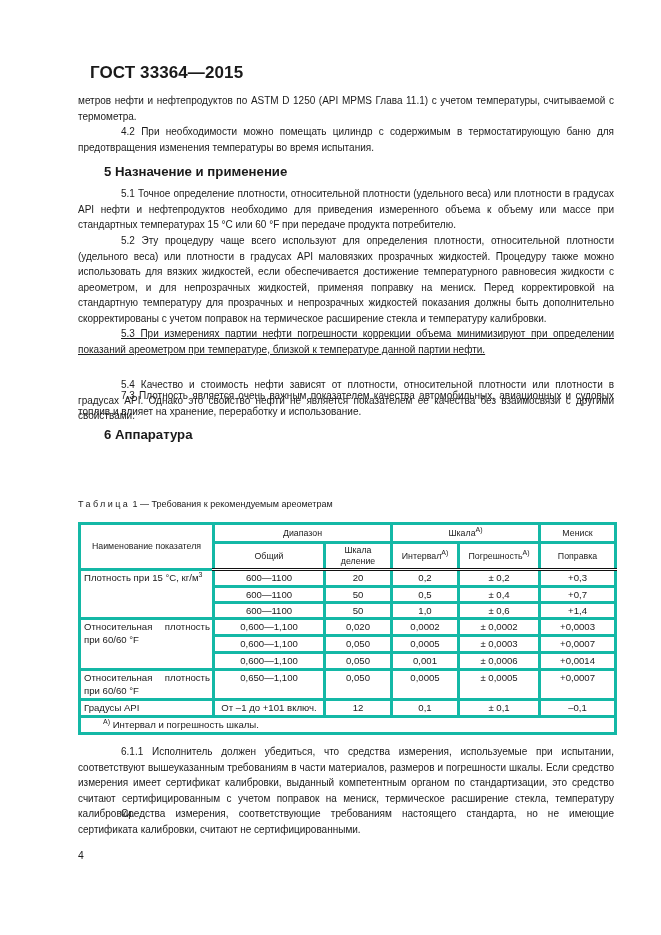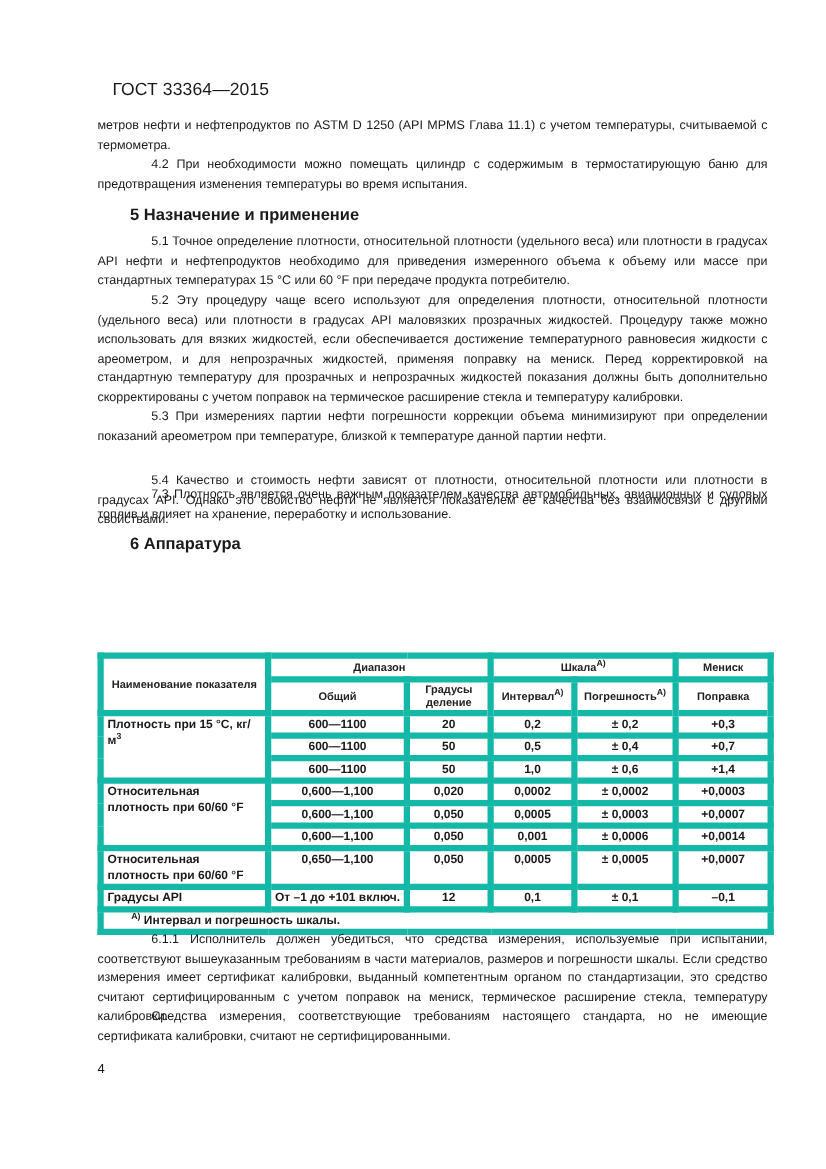--- a/index.html
+++ b/index.html
@@ -1,28 +1,28 @@
 <!DOCTYPE html>
 <html><head>
 <meta charset="utf-8">
 <style>
   html, body { margin:0; padding:0; background:#ffffff; }
   body { width:661px; height:935px; position:relative; overflow:hidden;
          font-family:"Liberation Sans", sans-serif; color:#1a1a1a; }
   .page { position:absolute; left:0; top:0; width:661px; height:935px; }
-  .hdr { position:absolute; left:78px; top:63px; font-size:14px; font-weight:normal; letter-spacing:0.1px;padding-left:12px; }
+  .hdr { position:absolute; left:78px; top:63px; font-size:17px; font-weight:bold; letter-spacing:0.1px;padding-left:12px; }
   .p { position:absolute; left:78px; width:536px; font-size:10px; line-height:15.6px; text-align:justify; margin:0; }
   .p.ind { text-indent:43px; }
   .h2 { position:absolute; left:104px; font-size:13.2px; font-weight:bold; margin:0; }
   .caption { position:absolute; left:78px; top:499px; font-size:9px; }
   .caption .sp { letter-spacing:2.4px; }
   table.t { position:absolute; left:78px; top:522px; width:536px; border-collapse:collapse;
             font-size:9.6px; table-layout:fixed; }
-  table.t td, table.t th { border:5px solid #14b8a6; padding:0 2px; text-align:center; vertical-align:top;
-            font-weight:bold; line-height:13px; }
+  table.t td, table.t th { border:3px solid #14b8a6; padding:0 2px; text-align:center; vertical-align:top;
+            font-weight:normal; line-height:13px; }
   table.t th { font-size:8.8px; vertical-align:middle; color:#222; }
   table.t tr.hbot th { border-bottom:3px double #111; }
   table.t td.name { text-align:left; padding-left:3px; }
   table.t td.just { text-align:justify; text-align-last:left; }
   sup { font-size:7px; vertical-align:super; line-height:0; }
   .foot { text-align:left !important; padding-left:22px !important; }
   .pnum { position:absolute; left:78px; top:850px; font-size:10.4px; }
 </style>
 </head>
 <body>
@@ -30,46 +30,49 @@
 <div class="page">
 
   <div class="hdr">ГОСТ 33364—2015</div>
 
   <p class="p" style="top:93px;">метров нефти и нефтепродуктов по ASTM D 1250 (API MPMS Глава 11.1) с учетом температуры, считываемой с термометра.</p>
   <p class="p ind" style="top:124px;">4.2 При необходимости можно помещать цилиндр с содержимым в термостатирующую баню для предотвращения изменения температуры во время испытания.</p>
 
   <h2 class="h2" style="top:164px;">5 Назначение и применение</h2>
   <p class="p ind" style="top:186px;">5.1 Точное определение плотности, относительной плотности (удельного веса) или плотности в градусах API нефти и нефтепродуктов необходимо для приведения измеренного объема к объему или массе при стандартных температурах 15 °С или 60 °F при передаче продукта потребителю.</p>
   <p class="p ind" style="top:233px;">5.2 Эту процедуру чаще всего используют для определения плотности, относительной плотности (удельного веса) или плотности в градусах API маловязких прозрачных жидкостей. Процедуру также можно использовать для вязких жидкостей, если обеспечивается достижение температурного равновесия жидкости с ареометром, и для непрозрачных жидкостей, применяя поправку на мениск. Перед корректировкой на стандартную температуру для прозрачных и непрозрачных жидкостей показания должны быть дополнительно скорректированы с учетом поправок на термическое расширение стекла и температуру калибровки.</p>
-  <p class="p ind" style="top:326px;">5.3 При измерениях партии нефти погрешности коррекции объема минимизируют при определении показаний ареометром при температуре, близкой к температуре данной партии нефти.</p>
+  <p class="p ind" style="top:326px;text-decoration:underline;">5.3 При измерениях партии нефти погрешности коррекции объема минимизируют при определении показаний ареометром при температуре, близкой к температуре данной партии нефти.</p>
   <p class="p ind" style="top:377px;">5.4 Качество и стоимость нефти зависят от плотности, относительной плотности или плотности в градусах API. Однако это свойство нефти не является показателем ее качества без взаимосвязи с другими свойствами.</p>
   <p class="p ind" style="top:388px;">7.3 Плотность является очень важным показателем качества автомобильных, авиационных и судовых топлив и влияет на хранение, переработку и использование.</p>
 
   <h2 class="h2" style="top:427px;">6 Аппаратура</h2>
 
+  <div class="caption">
+    <span class="sp">Таблица</span><span> 1 — Требования к рекомендуемым ареометрам</span>
+  </div>
 
   <table class="t">
     <colgroup>
       <col style="width:134px">
         <col style="width:111px">
         <col style="width:67px">
       <col style="width:67px">
         <col style="width:81px">
         <col style="width:76px">
     </colgroup>
     <tbody>
         <tr style="height:19px;">
       <th rowspan="2">Наименование показателя</th>
       <th colspan="2">Диапазон</th>
       <th colspan="2"><span>Шкала</span><sup>A)</sup></th>
       <th>Мениск</th>
     </tr>
     <tr class="hbot" style="height:27px;">
       <th>Общий</th>
-      <th style="line-height:11px;">Градусы деление</th>
+      <th style="line-height:11px;">Шкала деление</th>
       <th><span>Интервал</span><sup>A)</sup></th>
       <th><span>Погрешность</span><sup>A)</sup></th>
       <th>Поправка</th>
     </tr>
 
     <tr style="height:17px;">
       <td rowspan="3" class="name"><span>Плотность при 15 °С, кг/м</span><sup>3</sup></td>
       <td>600—1100</td>
       <td>20</td>
       <td>0,2</td>

